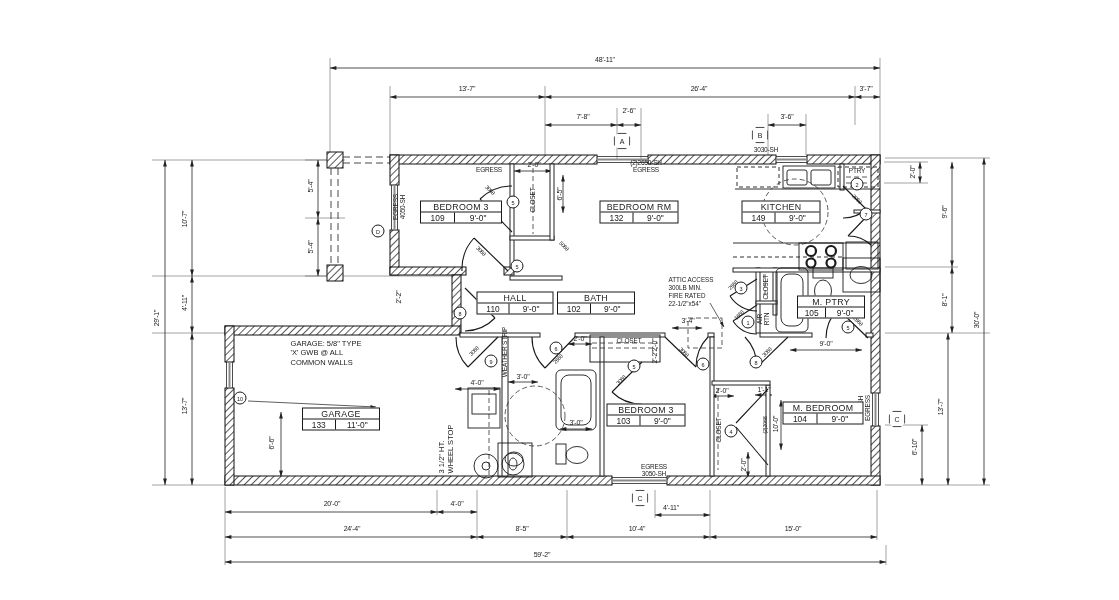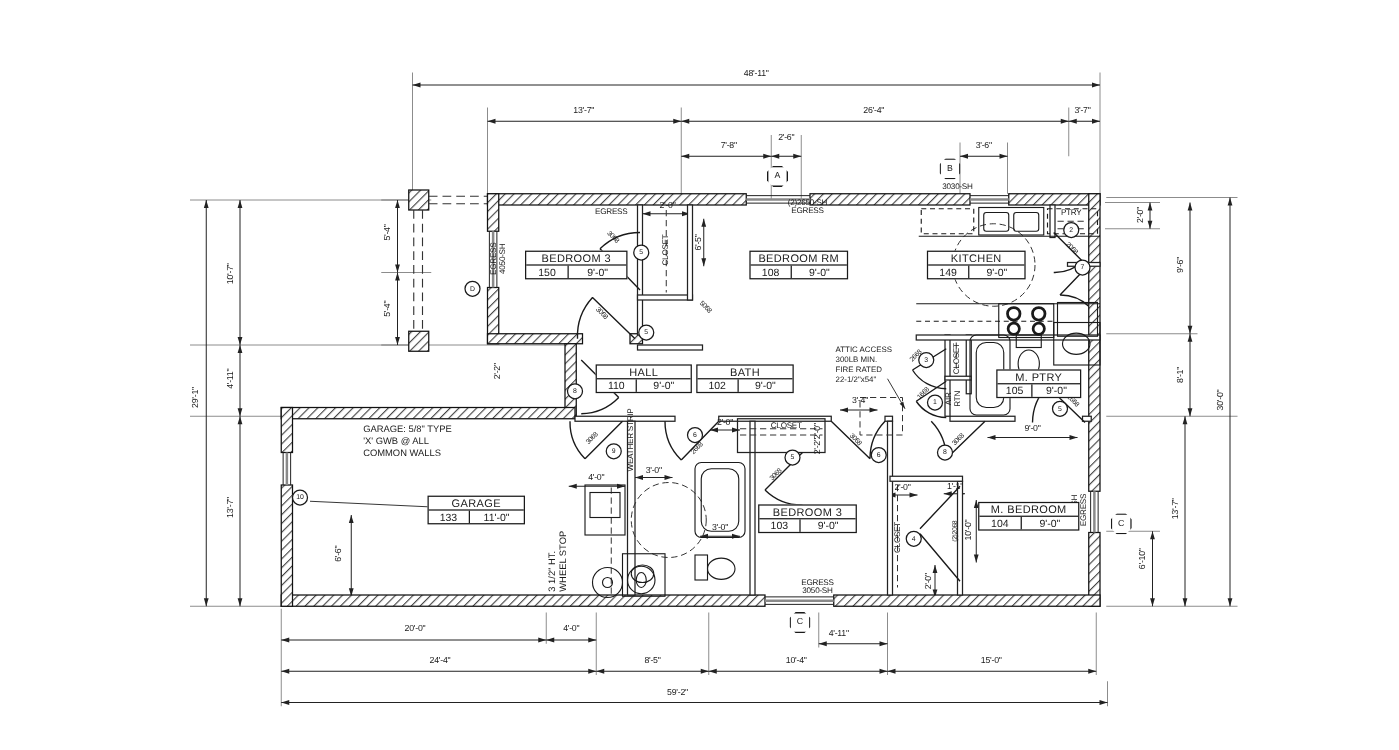--- a/index.html
+++ b/index.html
@@ -339,28 +339,28 @@
       <div class="mark circ" style="left: 848px; top: 327px;">5</div>
       <div class="mark circ" style="left: 741px; top: 288px;">3</div>
       <div class="mark circ" style="left: 748px; top: 322px;">1</div>
       <div class="mark circ" style="left: 731px; top: 431px;">4</div>
       <div class="mark circ" style="left: 857px; top: 184px;">2</div>
       <div class="mark circ" style="left: 866px; top: 214px;">7</div>
       <div class="mark circ" style="left: 240px; top: 398px;">10</div>
       <div class="roomtag" style="left: 461px; top: 212px; width: 80px;">
         <div class="rt-name">BEDROOM 3</div>
         <div class="rt-row">
-          <div class="rt-num">150</div>
+          <div class="rt-num">109</div>
           <div class="rt-ht">9'-0"</div>
         </div>
       </div>
       <div class="roomtag" style="left: 639px; top: 212px; width: 77px;">
         <div class="rt-name">BEDROOM RM</div>
         <div class="rt-row">
-          <div class="rt-num">108</div>
+          <div class="rt-num">132</div>
           <div class="rt-ht">9'-0"</div>
         </div>
       </div>
       <div class="roomtag" style="left: 781px; top: 212px; width: 77px;">
         <div class="rt-name">KITCHEN</div>
         <div class="rt-row">
           <div class="rt-num">149</div>
           <div class="rt-ht">9'-0"</div>
         </div>
       </div>
@@ -378,21 +378,21 @@
           <div class="rt-ht">9'-0"</div>
         </div>
       </div>
       <div class="roomtag" style="left: 831px; top: 307px; width: 66px;">
         <div class="rt-name">M. PTRY</div>
         <div class="rt-row">
           <div class="rt-num">105</div>
           <div class="rt-ht">9'-0"</div>
         </div>
       </div>
-      <div class="roomtag" style="left: 341px; top: 408px; width: 76px; margin-left: 40px;">
+      <div class="roomtag" style="left: 341px; top: 419px; width: 76px;">
         <div class="rt-name">GARAGE</div>
         <div class="rt-row">
           <div class="rt-num">133</div>
           <div class="rt-ht">11'-0"</div>
         </div>
       </div>
       <div class="roomtag" style="left: 646px; top: 415px; width: 77px;">
         <div class="rt-name">BEDROOM 3</div>
         <div class="rt-row">
           <div class="rt-num">103</div>

